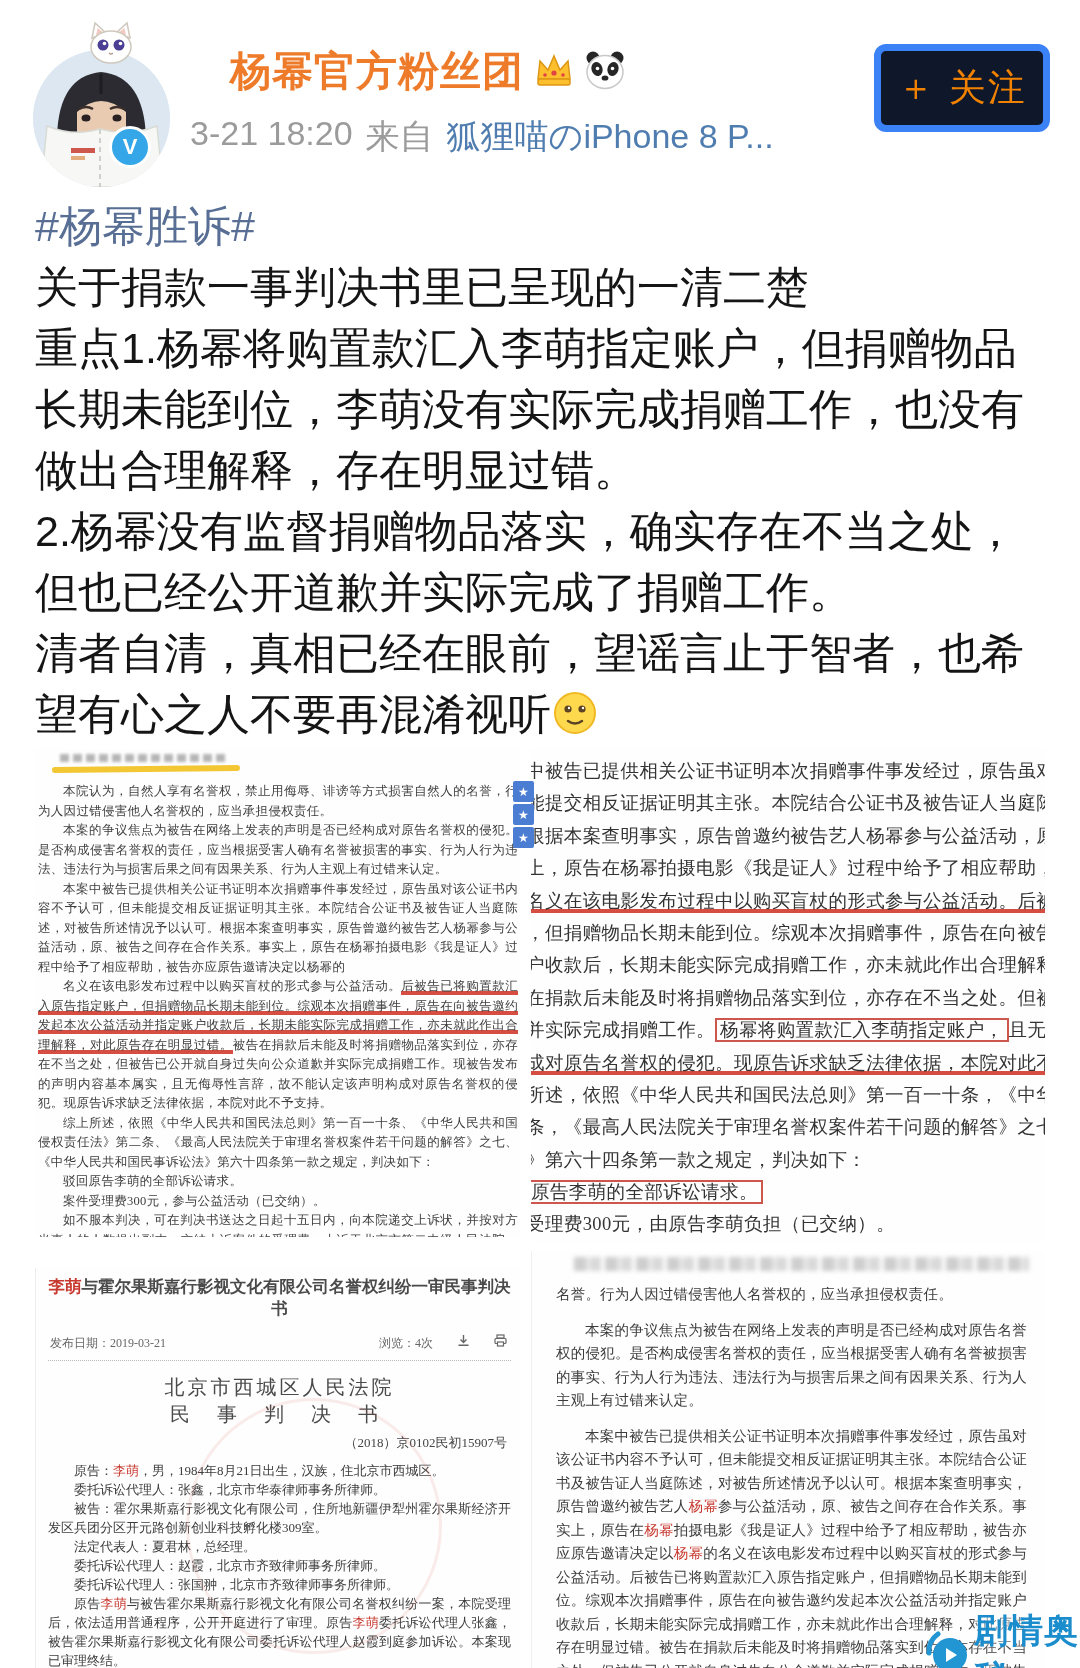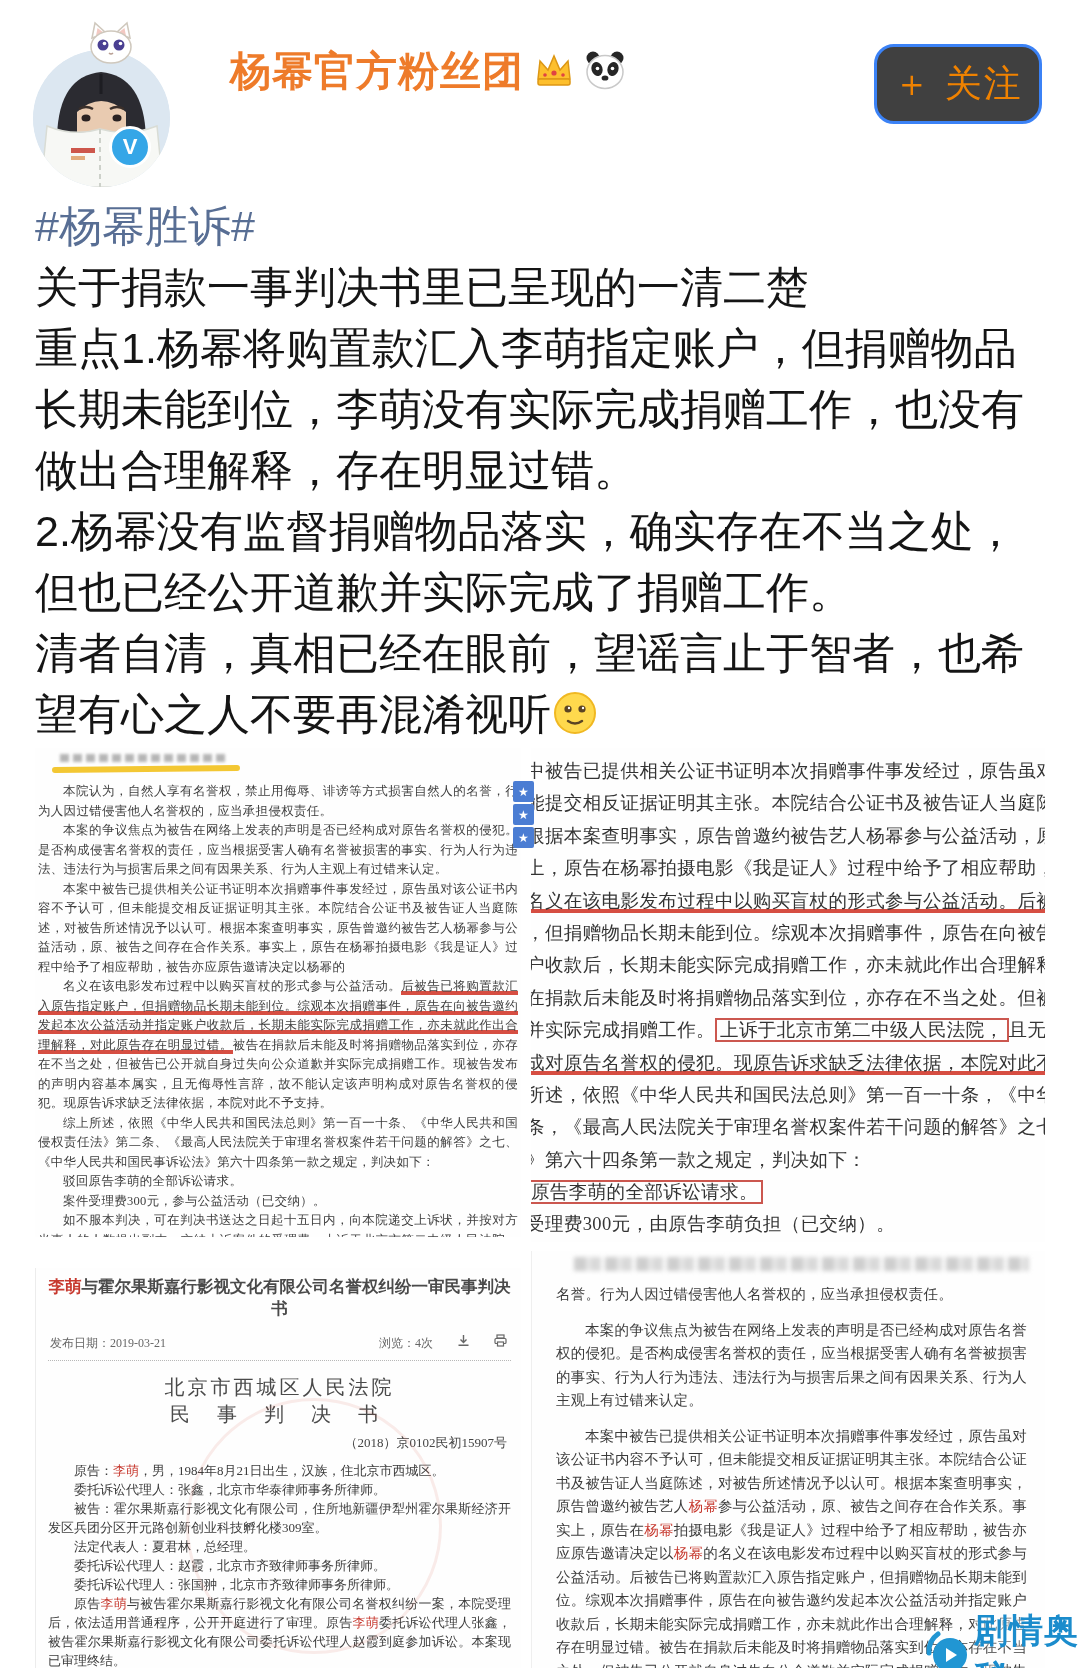--- a/index.html
+++ b/index.html
@@ -12,22 +12,22 @@
   .avatar{width:137px;height:137px;border-radius:50%;overflow:hidden;background:#dce7f1;}
   .cat-sticker{position:absolute;left:52px;top:-30px;width:52px;height:44px;}
   .v-badge{position:absolute;left:76px;top:76px;width:36px;height:36px;border-radius:50%;
            background:#35a6e7;border:3px solid #fff;color:#fff;font-weight:bold;font-size:22px;
            display:flex;align-items:center;justify-content:center;}
   .user-row{position:absolute;left:190px;top:44px;display:flex;align-items:center;gap:10px;}
   .username{font-size:41px;font-weight:600;color:#ee7b2a;letter-spacing:1px;margin-left:40px;}
   .meta-row{position:absolute;left:190px;top:114px;display:flex;gap:13px;
             font-size:34px;color:#9b9b9b;}
   .source-link{color:#507daf;}
-  .follow-btn{position:absolute;left:874px;top:44px;width:162px;height:74px;background:#404040;
-              border:3px solid #3b82f6;border-radius:20px;color:#f08200;font-size:37px;
+  .follow-btn{position:absolute;left:874px;top:44px;width:162px;height:74px;background:#0f172a;
+              border:7px solid #3b82f6;border-radius:12px;color:#f08200;font-size:37px;
               display:flex;align-items:center;justify-content:center;letter-spacing:2px;}
 
   
   .post{position:absolute;left:35px;top:196px;width:1012px;font-size:43px;line-height:61px;
         color:#151515;}
   .post p{margin:0;}
   .hashtag{color:#586e94;}
   .smiley{display:inline-block;width:44px;height:44px;vertical-align:-6px;margin-left:2px;}
 
   
@@ -151,20 +151,25 @@
         <ellipse cx="21" cy="22" rx="18" ry="16.5" fill="#fff" stroke="#c9c9c9" stroke-width="1.5"></ellipse>
         <ellipse cx="13" cy="19" rx="5.5" ry="7" fill="#262626" transform="rotate(-18 13 19)"></ellipse>
         <ellipse cx="29" cy="19" rx="5.5" ry="7" fill="#262626" transform="rotate(18 29 19)"></ellipse>
         <circle cx="13.5" cy="18.5" r="1.8" fill="#fff"></circle>
         <circle cx="28.5" cy="18.5" r="1.8" fill="#fff"></circle>
         <ellipse cx="21" cy="28" rx="3.4" ry="2.6" fill="#262626"></ellipse>
       </svg>
     </span>
   </div>
 
+  <div class="meta-row">
+    <span>3-21 18:20</span>
+    <span>来自</span>
+    <span class="source-link">狐狸喵のiPhone 8 P...</span>
+  </div>
 
   <div class="follow-btn">＋ 关注</div>
 
   <div class="post">
     <p class="hashtag">#杨幂胜诉#</p>
     <p>关于捐款一事判决书里已呈现的一清二楚</p>
     <p>重点1.杨幂将购置款汇入李萌指定账户，但捐赠物品长期未能到位，李萌没有实际完成捐赠工作，也没有做出合理解释，存在明显过错。</p>
     <p>2.杨幂没有监督捐赠物品落实，确实存在不当之处，但也已经公开道歉并实际完成了捐赠工作。</p>
     <p>
       <span>清者自清，真相已经在眼前，望谣言止于智者，也希望有心之人不要再混淆视听</span><span class="smiley"><svg width="44" height="44" viewBox="0 0 44 44">
@@ -195,21 +200,21 @@
 
   <div class="doc doc2">
     <div class="ln"><span>中被告已提供相关公证书证明本次捐赠事件事发经过，原告虽对</span></div>
     <div class="ln"><span>能提交相反证据证明其主张。本院结合公证书及被告证人当庭陈述</span></div>
     <div class="ln"><span>根据本案查明事实，原告曾邀约被告艺人杨幂参与公益活动，原、</span></div>
     <div class="ln"><span>上，原告在杨幂拍摄电影《我是证人》过程中给予了相应帮助，被</span></div>
     <div class="ln"><span class="ru">名义在该电影发布过程中以购买盲杖的形式参与公益活动。后被告</span></div>
     <div class="ln"><span>，但捐赠物品长期未能到位。综观本次捐赠事件，原告在向被告邀</span></div>
     <div class="ln"><span>户收款后，长期未能实际完成捐赠工作，亦未就此作出合理解释，</span></div>
     <div class="ln"><span>在捐款后未能及时将捐赠物品落实到位，亦存在不当之处。但被告</span></div>
-    <div class="ln"><span>并实际完成捐赠工作。</span><span class="rb">上诉于北京市第二中级人民法院，</span><span>且无侮辱</span></div>
+    <div class="ln"><span>并实际完成捐赠工作。</span><span class="rb">杨幂将购置款汇入李萌指定账户，</span><span>且无侮辱</span></div>
     <div class="ln"><span class="ru">成对原告名誉权的侵犯。现原告诉求缺乏法律依据，本院对此不予支</span></div>
     <div class="ln"><span>所述，依照《中华人民共和国民法总则》第一百一十条，《中华人</span></div>
     <div class="ln"><span>条，《最高人民法院关于审理名誉权案件若干问题的解答》之七，</span></div>
     <div class="ln"><span>》第六十四条第一款之规定，判决如下：</span></div>
     <div class="ln"><span class="rb">原告李萌的全部诉讼请求。</span></div>
     <div class="ln"><span>受理费300元，由原告李萌负担（已交纳）。</span></div>
   </div>
 
   <div class="doc doc3 docserif">
     <div class="seal"></div>

